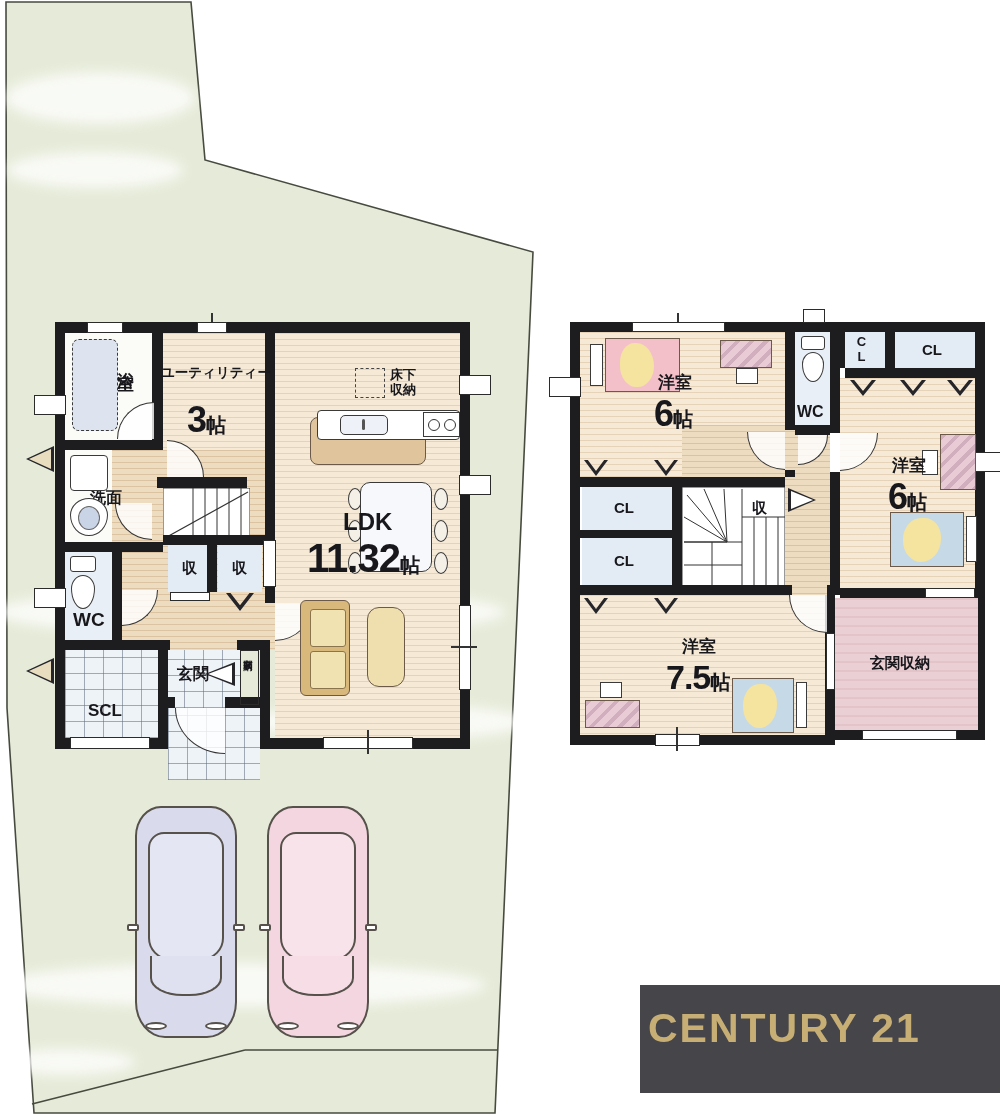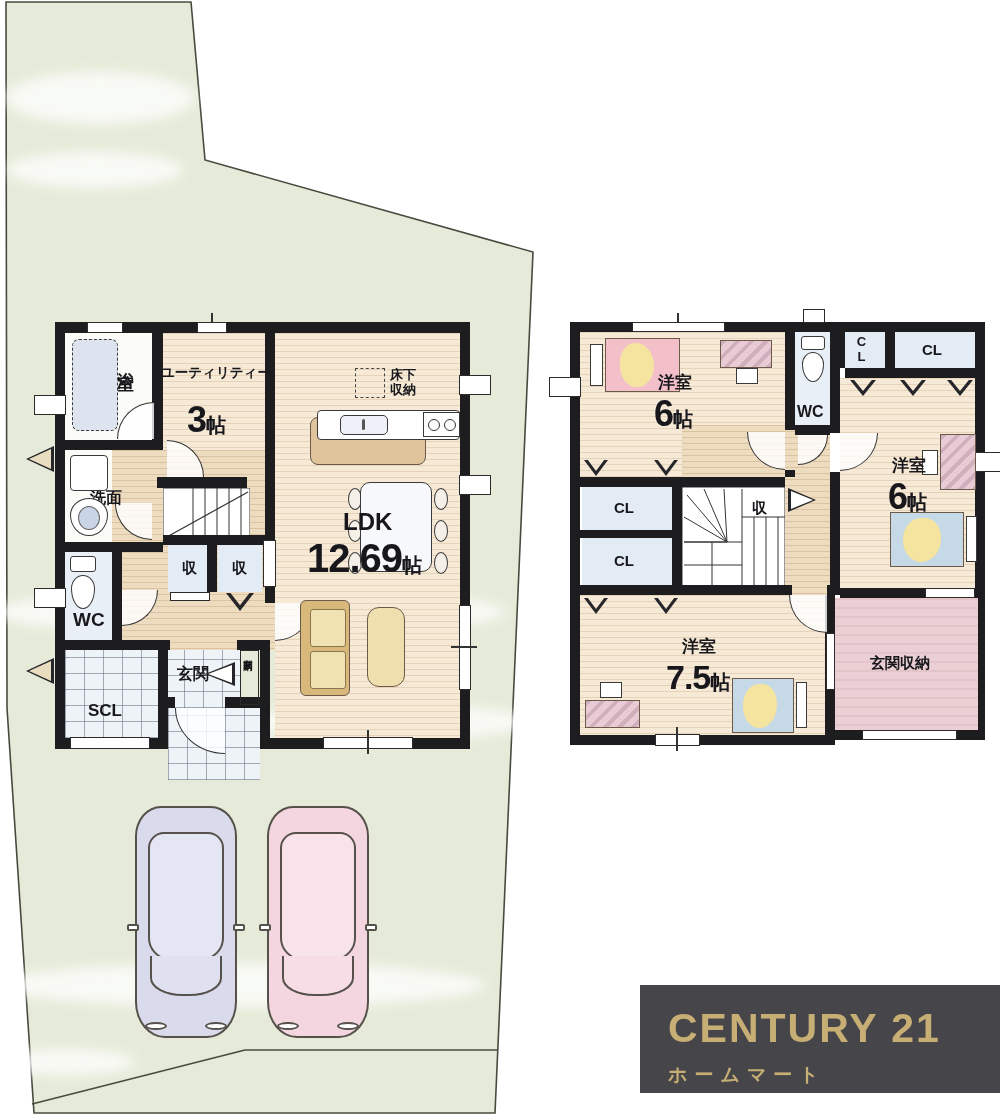--- a/index.html
+++ b/index.html
@@ -186,21 +186,21 @@
     <div class="lb" style="left:35px;top:168px;font-size:16px;">洗面</div>
     <div class="lb" style="left:18px;top:288px;font-size:19px;">WC</div>
     <div class="lb" style="left:127px;top:238px;font-size:15px;">収</div>
     <div class="lb" style="left:177px;top:238px;font-size:15px;">収</div>
     <div class="lb" style="left:122px;top:344px;font-size:16px;">玄関</div>
     <div class="lb vert" style="left:188px;top:330px;font-size:9px;letter-spacing:1px;">玄関収納</div>
     <div class="abs" style="left:185px;top:328px;width:19px;height:55px;border:1.2px solid #2b2b2b;background:transparent;"></div>
     <div class="lb" style="left:33px;top:380px;font-size:17px;">SCL</div>
     <div class="lb" style="left:288px;top:188px;font-size:24px;">LDK</div>
     <div class="lb" style="left:252px;top:216px;">
-      <span class="num" style="font-size:40px;">12.69</span><span class="unit">帖</span>
+      <span class="num" style="font-size:40px;">11.32</span><span class="unit">帖</span>
     </div>
     <div class="lb" style="left:335px;top:46px;font-size:13px;">床下</div>
     <div class="lb" style="left:335px;top:61px;font-size:13px;">収納</div>
   </div>
 
   <div class="abs" id="f2" style="left:570px;top:322px;width:415px;height:423px;overflow:visible;">
 
     <div class="abs wood" style="left:10px;top:10px;width:205px;height:145px;"></div>
     <div class="abs wcf" style="left:225px;top:10px;width:35px;height:93px;"></div>
     <div class="abs bluef" style="left:275px;top:10px;width:40px;height:36px;"></div>
@@ -336,18 +336,17 @@
   <div class="car" style="left:267px;top:806px;width:102px;height:232px;">
     <div class="body" style="background:#f4d6e0;"></div>
     <div class="mirL"></div>
     <div class="mirR"></div>
     <div class="roof" style="background:#f9e3ea;"></div>
     <div class="wind" style="background:#f6dde6;"></div>
     <div class="lampL"></div>
     <div class="lampR"></div>
   </div>
 
-  <div class="abs" id="logo" style="left:640px;top:985px;width:360px;height:108px;padding:20px 0 0 28px;">
+  <div class="abs" id="logo" style="left:640px;top:985px;width:360px;height:108px;padding:20px 0 0 8px;">
     <div class="brand">CENTURY 21</div>
-    <div class="sub">ホームマート</div>
   </div>
 
 </div>
 
 </body></html>

